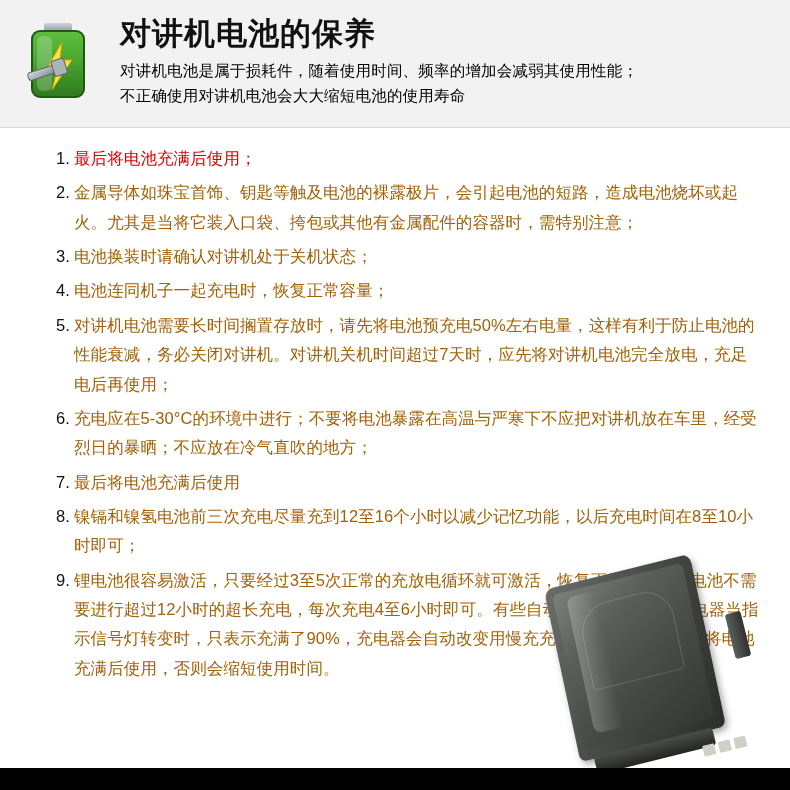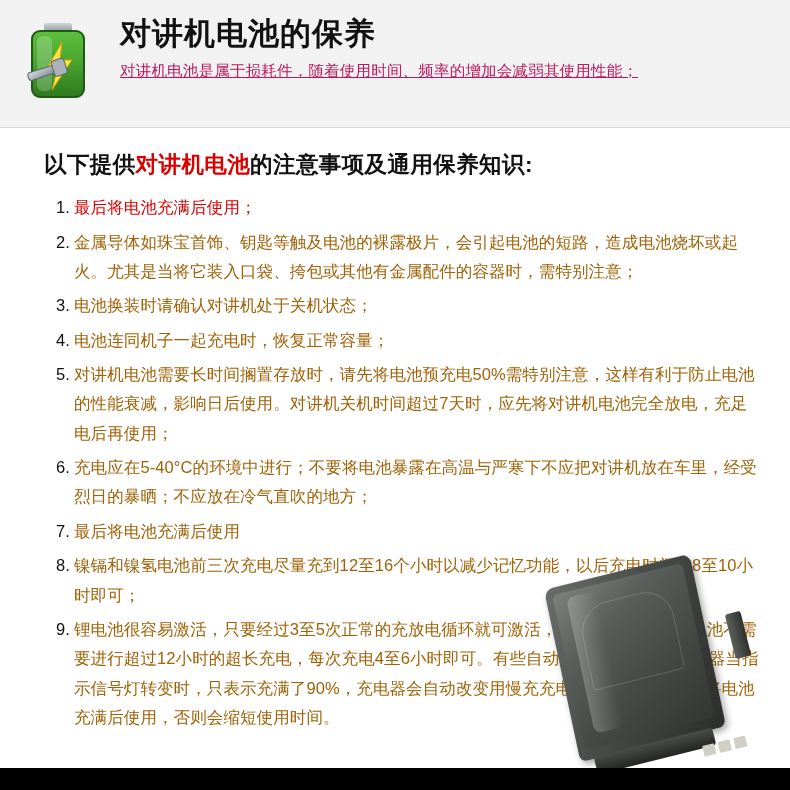--- a/index.html
+++ b/index.html
@@ -54,25 +54,24 @@
   .header-title {
     font-size: 31px;
     font-weight: bold;
     color: #111111;
     letter-spacing: 1px;
     line-height: 1.15;
     margin: 0 0 6px 0;
   }
   .header-sub {
     font-size: 15.5px;
-    color: #be185d;
+    color: #000000;
     line-height: 1.62;
     margin: 0;
     letter-spacing: 0.2px;
-    text-decoration: underline;
   }
 
   
   .content {
     padding: 16px 30px 0 44px;
     box-sizing: border-box;
     position: relative;
   }
   .section-title {
     font-size: 22.5px;
@@ -242,35 +241,33 @@
         <polygon points="40,22 24,50 35,50 30,70 50,40 38,40" fill="#ffe14d" stroke="#caa400" stroke-width="1"></polygon>
         <g transform="translate(2,44) rotate(-18)">
           <rect x="0" y="10" width="30" height="8" rx="3" fill="url(#gTool)" stroke="#5c656a" stroke-width="1"></rect>
           <rect x="26" y="6" width="13" height="16" rx="3" fill="#aab3b8" stroke="#5c656a" stroke-width="1"></rect>
         </g>
       </svg>
     </div>
     <div class="header-text">
       <h1 class="header-title">对讲机电池的保养</h1>
       <p class="header-sub">对讲机电池是属于损耗件，随着使用时间、频率的增加会减弱其使用性能；</p>
+      <p class="header-sub">不正确使用对讲机电池会大大缩短电池的使用寿命</p>
     </div>
   </div>
 
   <div class="content">
-    <div class="section-title">
-      <span>以下提供</span><span class="hl">对讲机电池</span><span>的注意事项及通用保养知识:</span>
-    </div>
 
     <ol class="tips">
       <li class="red">最后将电池充满后使用；</li>
       <li>金属导体如珠宝首饰、钥匙等触及电池的裸露极片，会引起电池的短路，造成电池烧坏或起火。尤其是当将它装入口袋、挎包或其他有金属配件的容器时，需特别注意；</li>
       <li>电池换装时请确认对讲机处于关机状态；</li>
       <li>电池连同机子一起充电时，恢复正常容量；</li>
-      <li>对讲机电池需要长时间搁置存放时，请先将电池预充电50%需特别注意，这样有利于防止电池的性能衰减，影响日后使用。对讲机关机时间超过7天时，应先将对讲机电池完全放电，充足电后再使用；</li>
-      <li>充电应在5-40°C的环境中进行；不要将电池暴露在高温与严寒下不应把对讲机放在车里，经受烈日的暴晒；不应放在冷气直吹的地方；</li>
+      <li>对讲机电池需要长时间搁置存放时，请先将电池预充电50%左右电量，这样有利于防止电池的性能衰减，务必关闭对讲机。对讲机关机时间超过7天时，应先将对讲机电池完全放电，充足电后再使用；</li>
+      <li>充电应在5-30°C的环境中进行；不要将电池暴露在高温与严寒下不应把对讲机放在车里，经受烈日的暴晒；不应放在冷气直吹的地方；</li>
       <li>最后将电池充满后使用</li>
       <li>镍镉和镍氢电池前三次充电尽量充到12至16个小时以减少记忆功能，以后充电时间在8至10小时即可；</li>
       <li>锂电池很容易激活，只要经过3至5次正常的充放电循环就可激活，恢复正常容量，锂电池不需要进行超过12小时的超长充电，每次充电4至6小时即可。有些自动化的智能型快速充电器当指示信号灯转变时，只表示充满了90%，充电器会自动改变用慢充充电将电池充满，最后将电池充满后使用，否则会缩短使用时间。</li>
     </ol>
   </div>
 
   <div class="battery-photo">
     <div class="bp-body">
       <div class="bp-face">
         <div class="bp-groove"></div>

